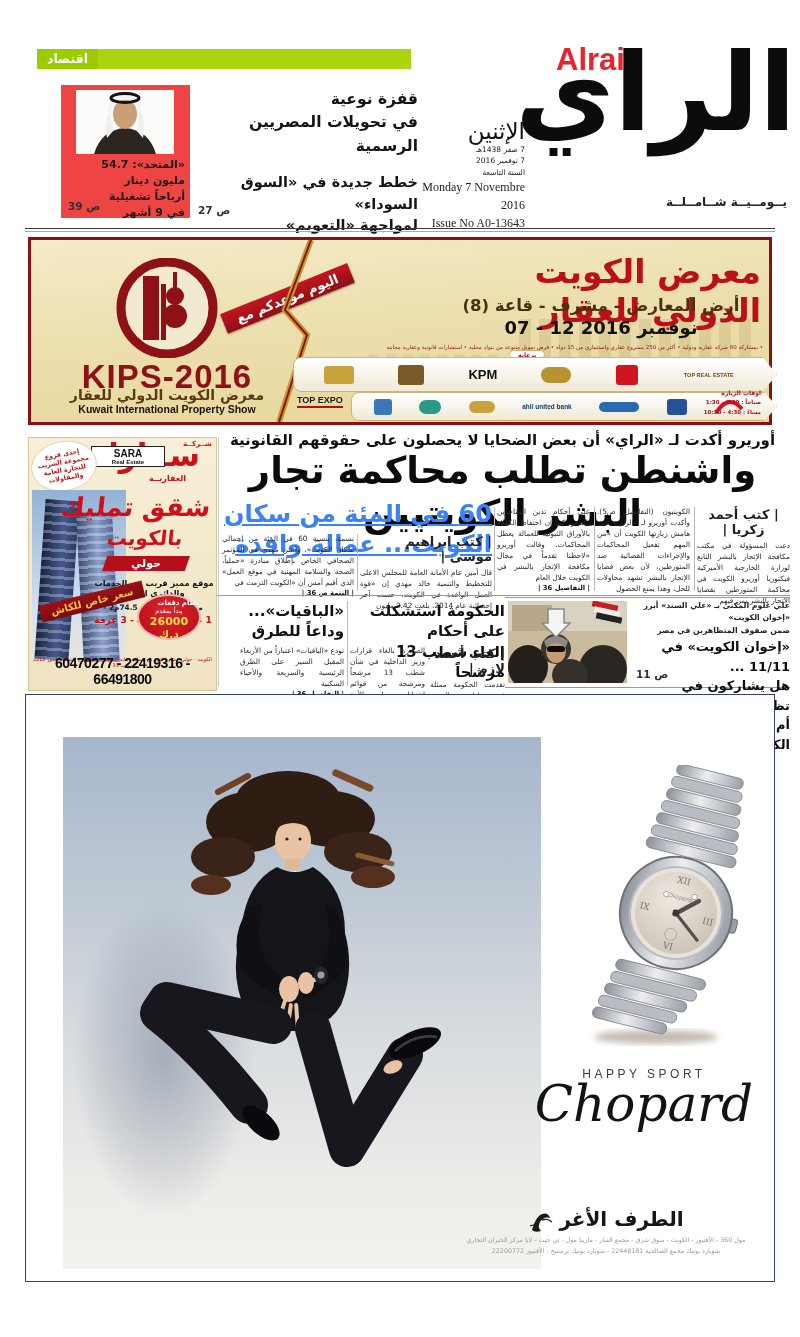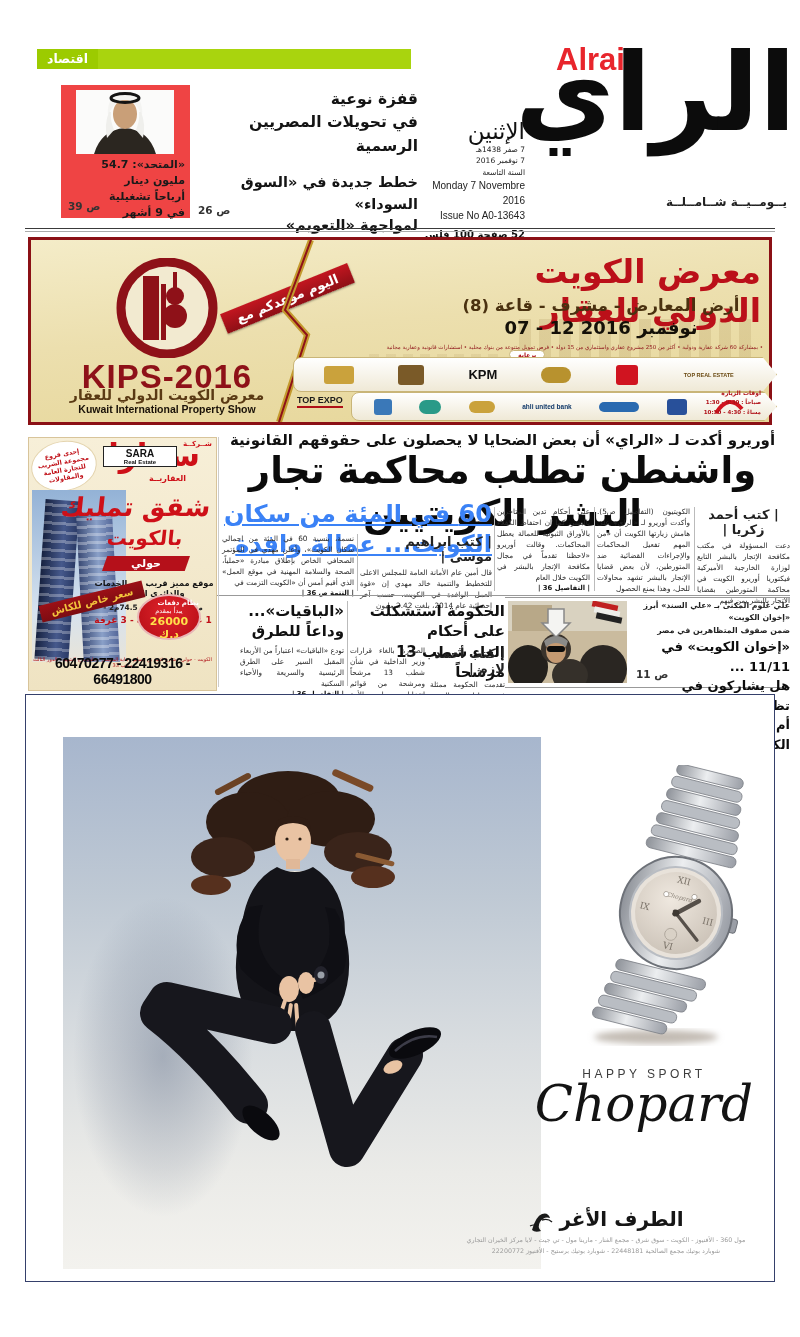--- a/index.html
+++ b/index.html
@@ -9,21 +9,21 @@
   .rtl{direction:rtl;}
   .b{font-weight:bold;}
   .c{text-align:center;}
   .r{text-align:right;}
   
   .brand-latin{font-family:"Liberation Sans",sans-serif;font-weight:bold;color:#e8252c;font-size:31px;letter-spacing:0;}
   .brand-callig{font-weight:bold;font-size:108px;line-height:1.05;color:#0c0c0c;}
   .brand-tagline{font-size:12px;font-weight:bold;letter-spacing:2px;color:#222;}
   .day{font-size:23px;font-weight:normal;margin-top:32px;}
   .dsm{font-size:7.5px;line-height:1.5;color:#222;}
-  .den{font-family:Liberation Sans, sans-serif;font-size:10px;line-height:1.5;color:#222;}
+  .den{font-family:Liberation Serif, serif;font-size:12px;line-height:1.5;color:#222;}
   .pages{font-size:10px;font-weight:bold;margin-top:6px;}
   .site{font-family:"Liberation Sans",sans-serif;font-size:11.5px;color:#555;}
   .hand{font-size:15px;color:#555;}
   .secbar{background:#a9d40e;height:20px;display:flex;align-items:center;justify-content:flex-start;}
   .secbar span{color:#fff;font-weight:bold;font-size:12.5px;padding:0 10px;background:#9ccb00;height:20px;line-height:20px;}
   .tz-grey{background:#ef4444;}
   .tz-line{font-size:11px;font-weight:bold;line-height:1.45;color:#1a1a1a;}
   .tz-pg{font-size:10.5px;font-weight:bold;color:#333;}
   .mid-h{font-size:14.5px;font-weight:bold;line-height:1.5;color:#141414;}
   .hrule{border-top:1.5px solid #3a3a3a;border-bottom:1px solid #aaa;height:2px;}
@@ -119,21 +119,21 @@
     </div>
     <div class="ab tz-pg rtl" style="left:7px;bottom:6px;">ص 39</div>
   </div>
 
   <div class="ab rtl" style="left:196px;top:88px;width:222px;height:130px;">
     <div class="mid-h r" style="font-size:15.5px;">قفزة نوعية</div>
     <div class="mid-h r" style="font-size:15.5px;">في تحويلات المصريين الرسمية</div>
     <div style="height:14px;"></div>
     <div class="mid-h r">خطط جديدة في «السوق السوداء»</div>
     <div class="mid-h r">لمواجهة «التعويم»</div>
-    <div class="ab tz-pg" style="left:2px;bottom:2px;">ص 26</div>
+    <div class="ab tz-pg" style="left:2px;bottom:2px;">ص 27</div>
   </div>
 
   <div class="ab hrule" style="left:25px;top:228px;width:750px;"></div>
 
   <div class="ab banner" style="left:28px;top:237px;width:738px;height:182px;">
 
     <div class="ab" style="right:10px;bottom:8px;width:240px;height:95px;opacity:.14;background:
       repeating-linear-gradient(90deg,#8a6a2e 0 12px,transparent 12px 20px);"></div>
     <div class="ab" style="right:270px;bottom:8px;width:130px;height:60px;opacity:.10;background:
       repeating-linear-gradient(90deg,#8a6a2e 0 10px,transparent 10px 17px);"></div>
@@ -275,21 +275,21 @@
     <div class="ihead">هل يشاركون في تظاهرات مصر</div>
     <div class="ihead">أم يحتفلون بدستور الكويت؟</div>
   </div>
   <div class="ab tz-pg rtl" style="left:636px;top:668px;">ص 11</div>
 
   <div class="ab vr" style="left:218px;top:437px;height:250px;border-color:#ccc;"></div>
 
   <div class="ab sara" style="left:28px;top:437px;width:187px;height:252px;">
     <div class="ab brand rtl" style="right:4px;top:2px;font-size:7px;">شــركــة</div>
     <div class="ab brand rtl" style="right:16px;top:2px;font-size:31px;line-height:1;">ســارا</div>
-    <div class="ab c" style="left:74px;top:8px;width:56px;border:1px solid #222;background:#fff;padding:1px 8px;">
+    <div class="ab c" style="left:62px;top:8px;width:56px;border:1px solid #222;background:#fff;padding:1px 8px;">
       <div style="font-family:'Liberation Sans',sans-serif;font-weight:bold;font-size:10px;">SARA</div>
       <div style="font-family:'Liberation Sans',sans-serif;font-weight:bold;font-size:6px;">Real Estate</div>
     </div>
     <div class="ab brand rtl" style="right:30px;top:36px;font-size:8px;">العقاريــة</div>
     <div class="ab c rtl" style="left:2px;top:3px;width:66px;height:50px;background:#fff;border-radius:50%;transform:rotate(-10deg);
          color:#c01018;font-size:6.4px;font-weight:bold;display:flex;align-items:center;justify-content:center;padding:2px;box-sizing:border-box;border:1px solid #e4d4ae;">إحدى فروع مجموعة الشريب للتجارة العامة والمقاولات</div>
 
     <div class="ab" style="left:3px;top:52px;width:94px;height:172px;overflow:hidden;background:linear-gradient(#93b2d6,#d6e2ef 70%,#e8e4d8);">
       <div class="ab" style="left:8px;top:10px;width:34px;height:160px;transform:rotate(4deg);background:
         repeating-linear-gradient(0deg,rgba(255,255,255,.28) 0 3px,transparent 3px 9px),linear-gradient(90deg,#172240,#46598c 60%,#2a3a66);"></div>

